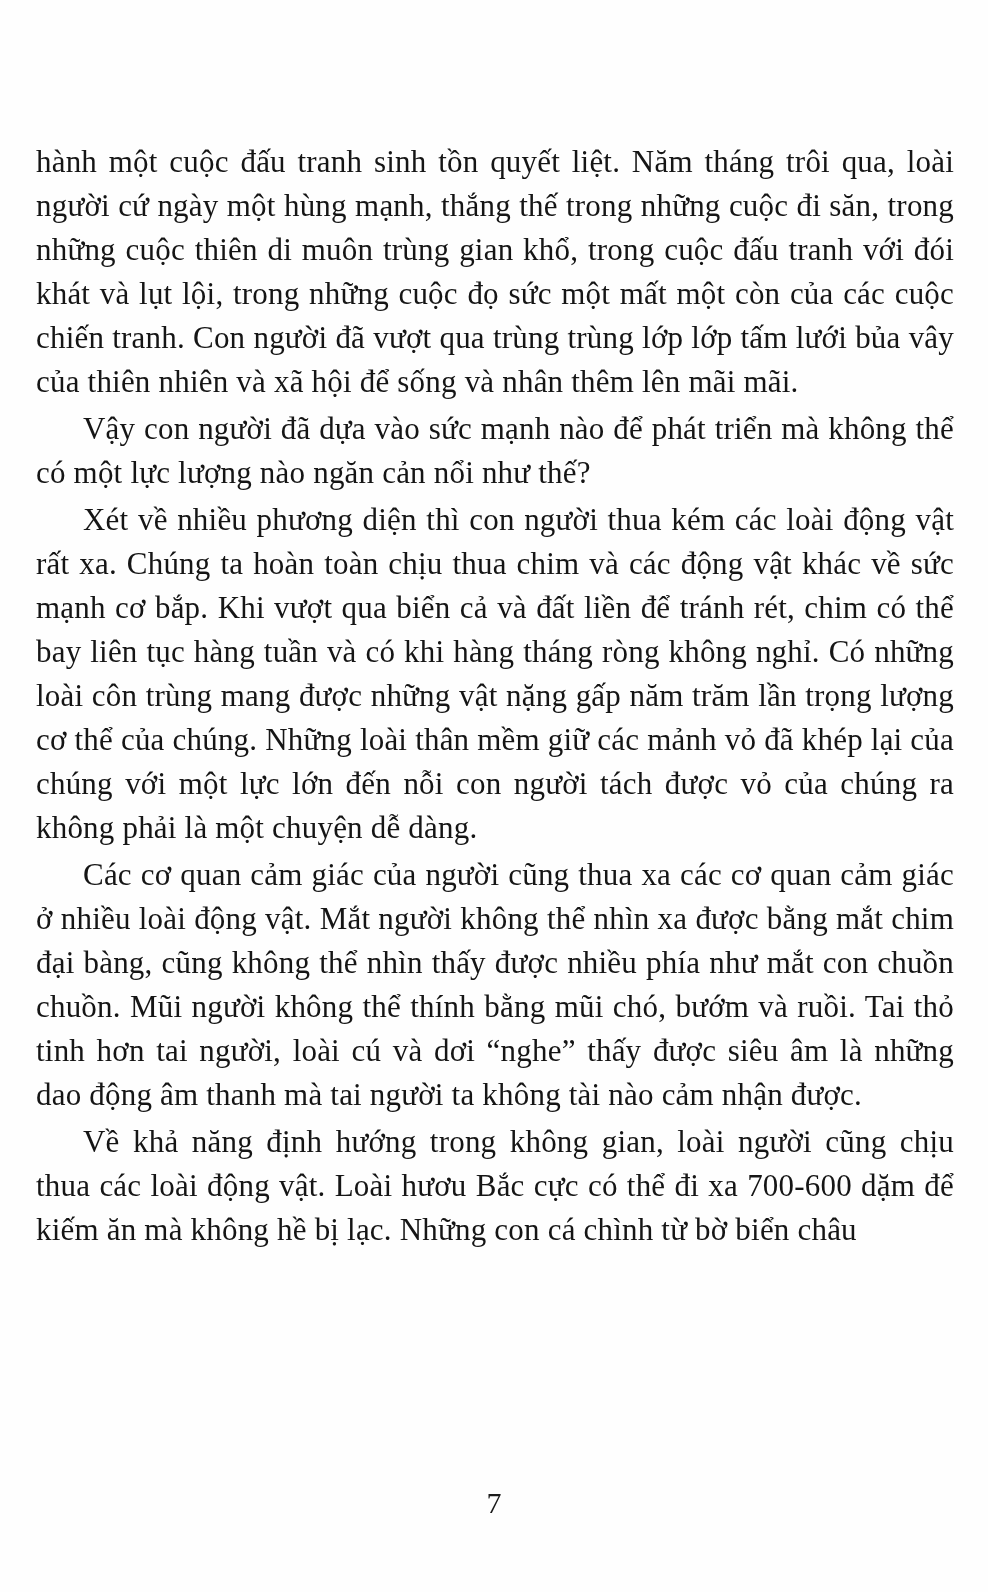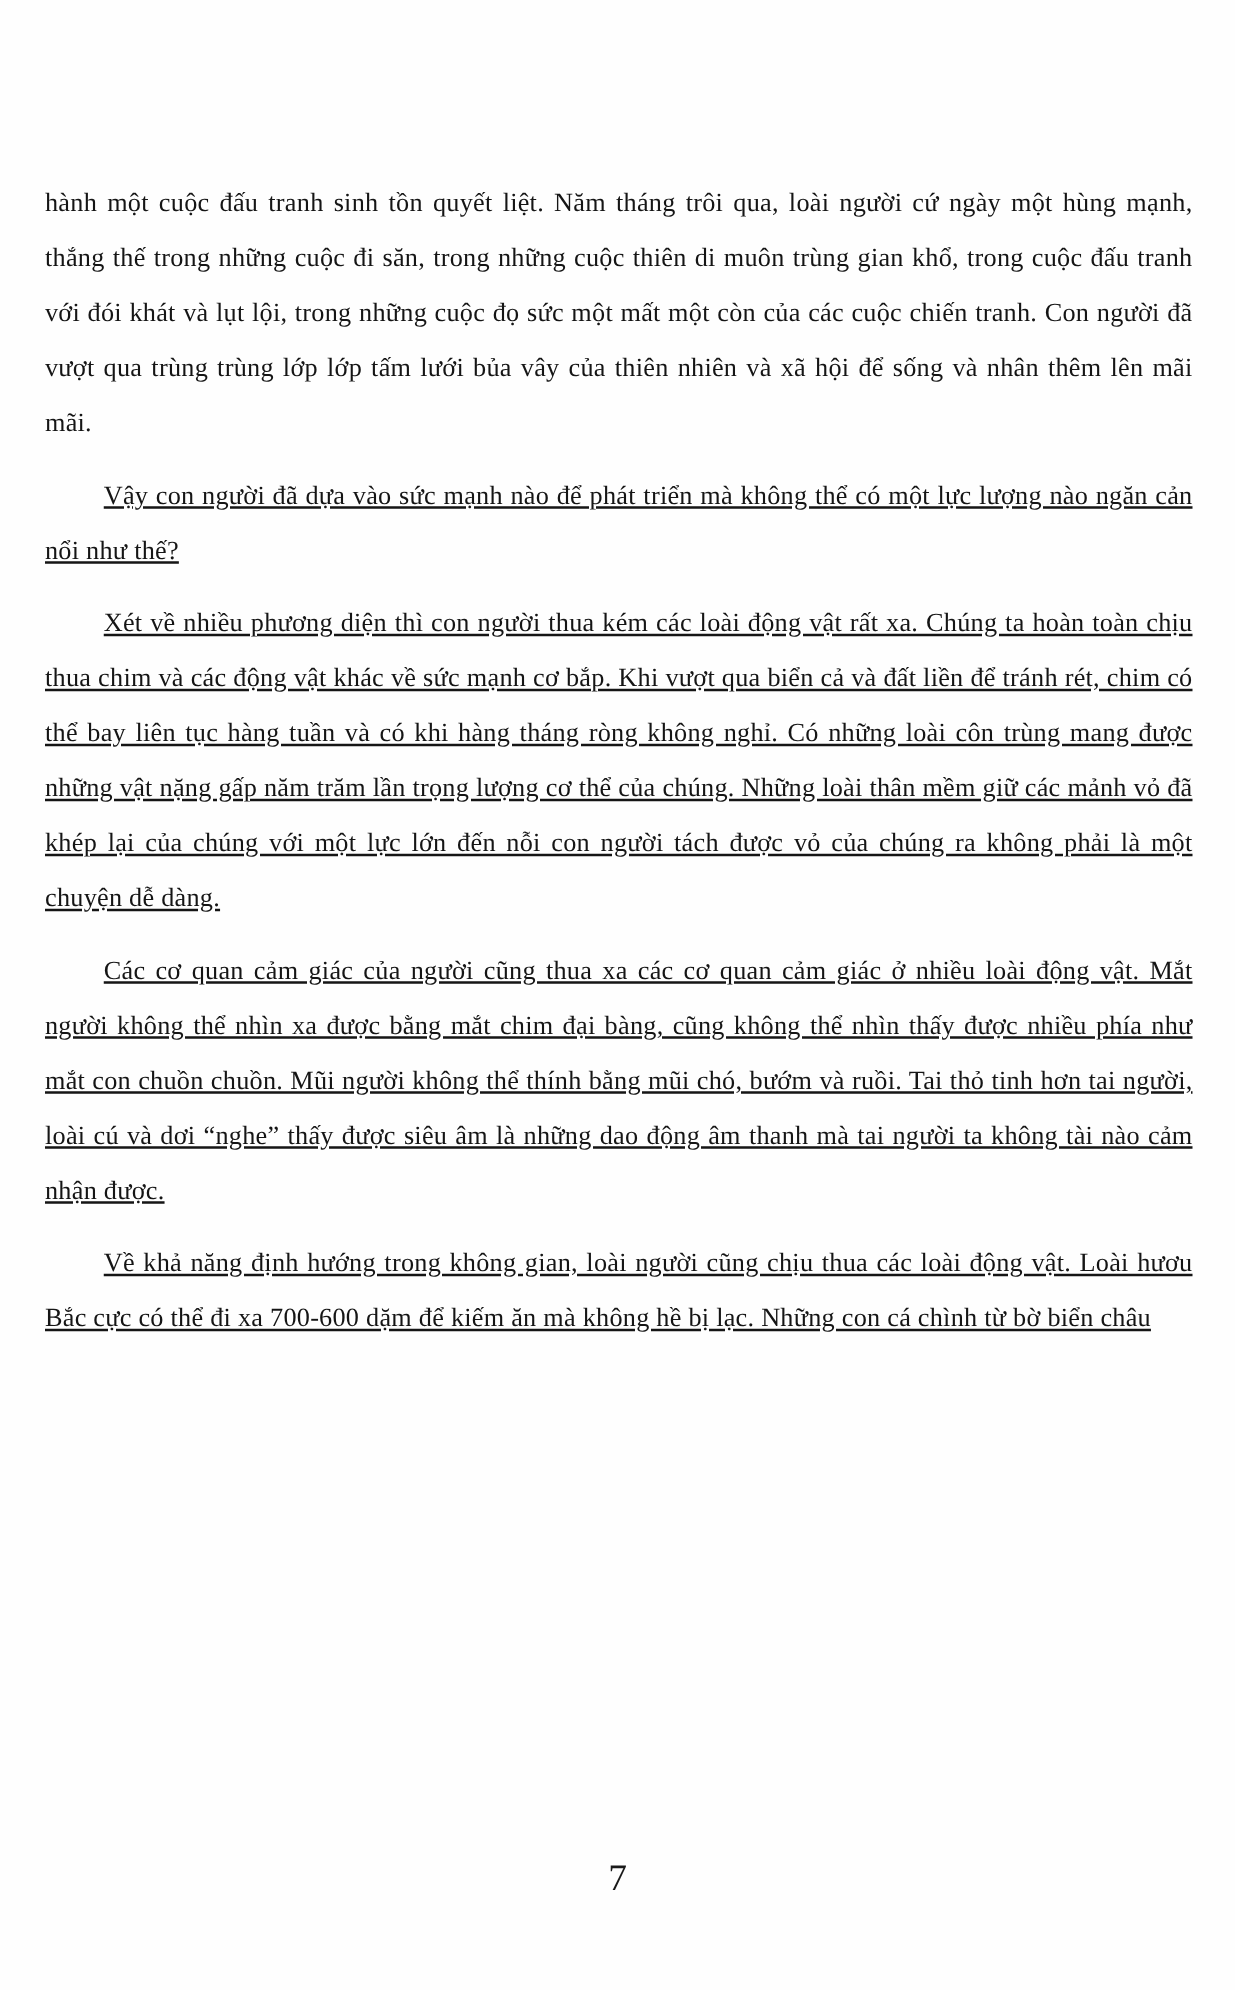--- a/index.html
+++ b/index.html
@@ -14,32 +14,31 @@
     background: #fefefe;
     color: #151515;
     font-family: "Liberation Serif", "DejaVu Serif", serif;
     overflow: hidden;
   }
   .text-block {
     position: absolute;
     left: 36px;
     top: 140px;
     width: 918px;
-    font-size: 21px;
+    font-size: 31px;
     line-height: 44px;
     text-align: justify;
     letter-spacing: 0.2px;
   }
   .text-block p {
     margin: 0;
     padding: 0;
   }
   .text-block p + p {
-    margin-top: 14px;
-    text-decoration: underline;
+    margin-top: 3px;
   }
   .text-block p.indent {
     text-indent: 47px;
   }
   .page-number {
     position: absolute;
     left: 0;
     top: 1486px;
     width: 100%;
     text-align: center;

